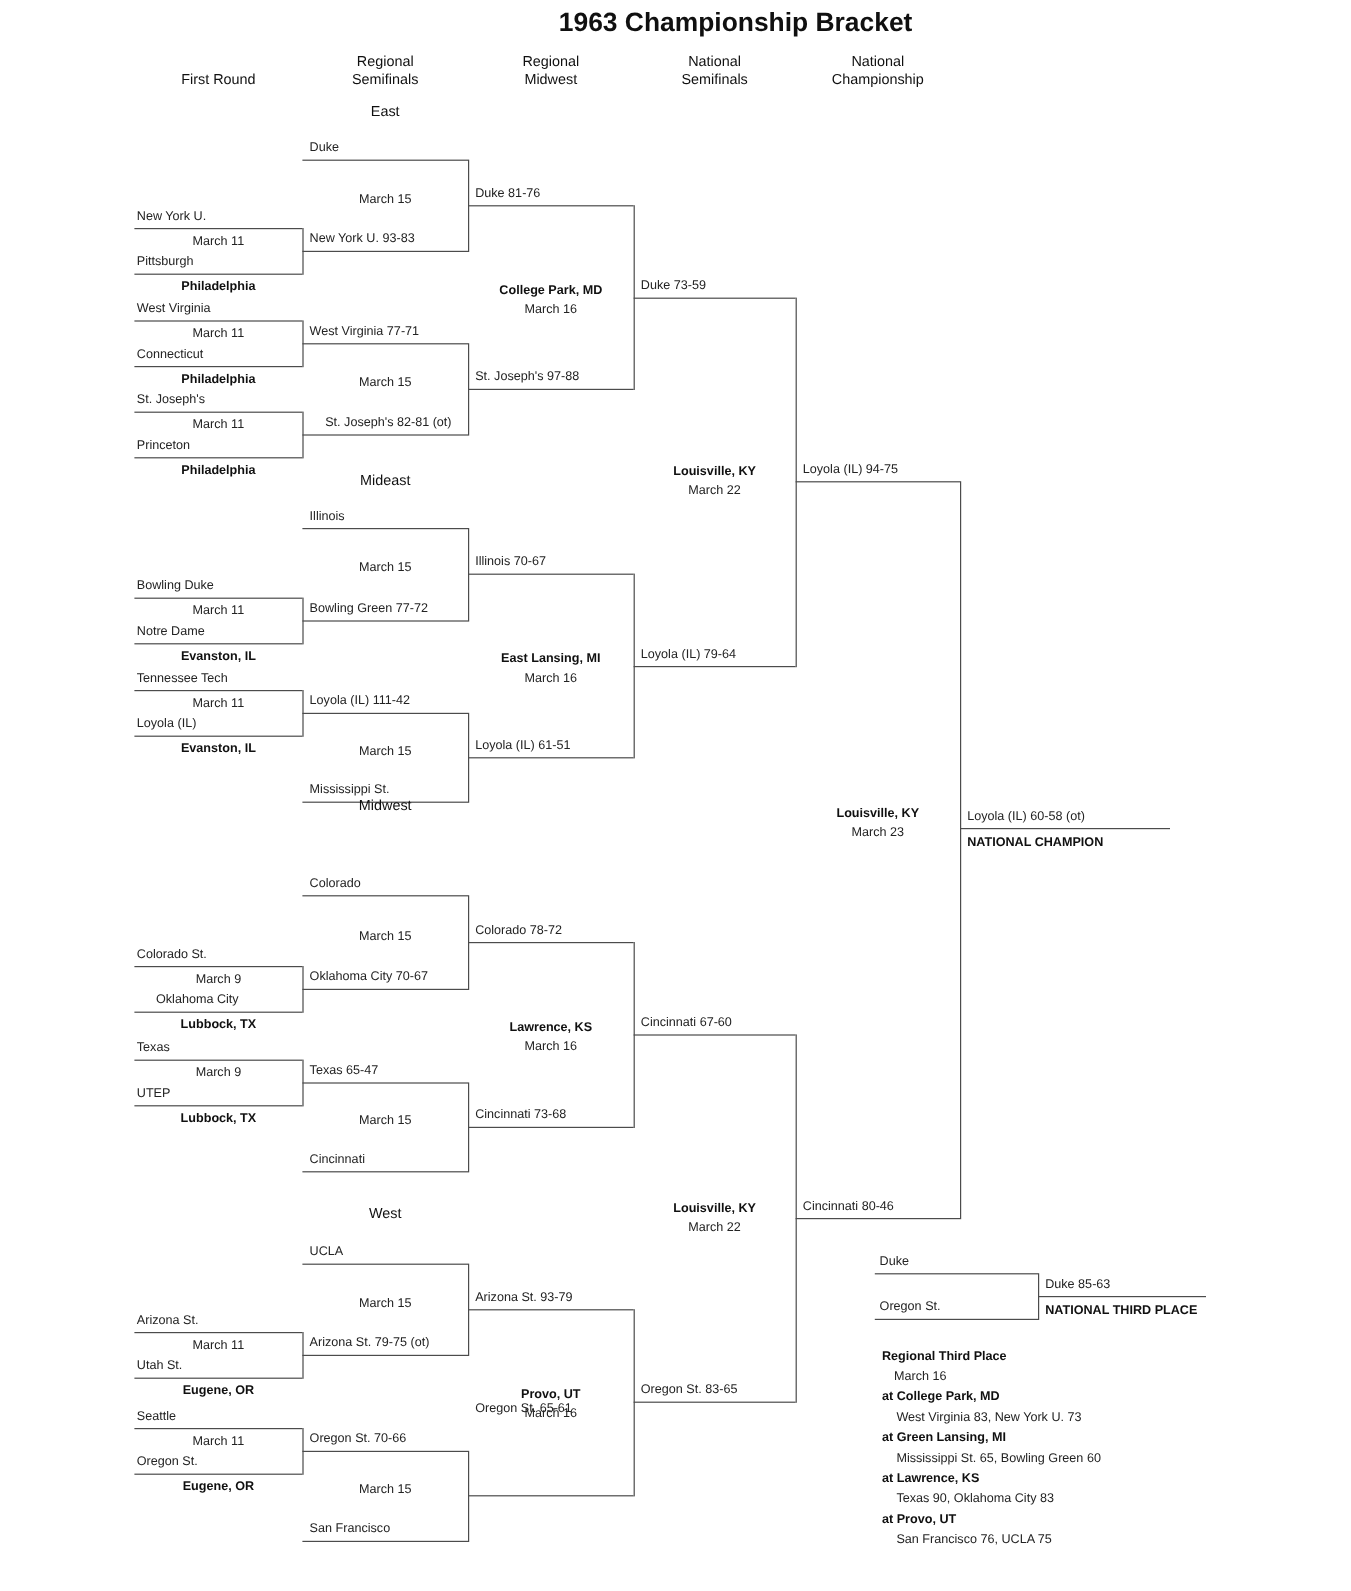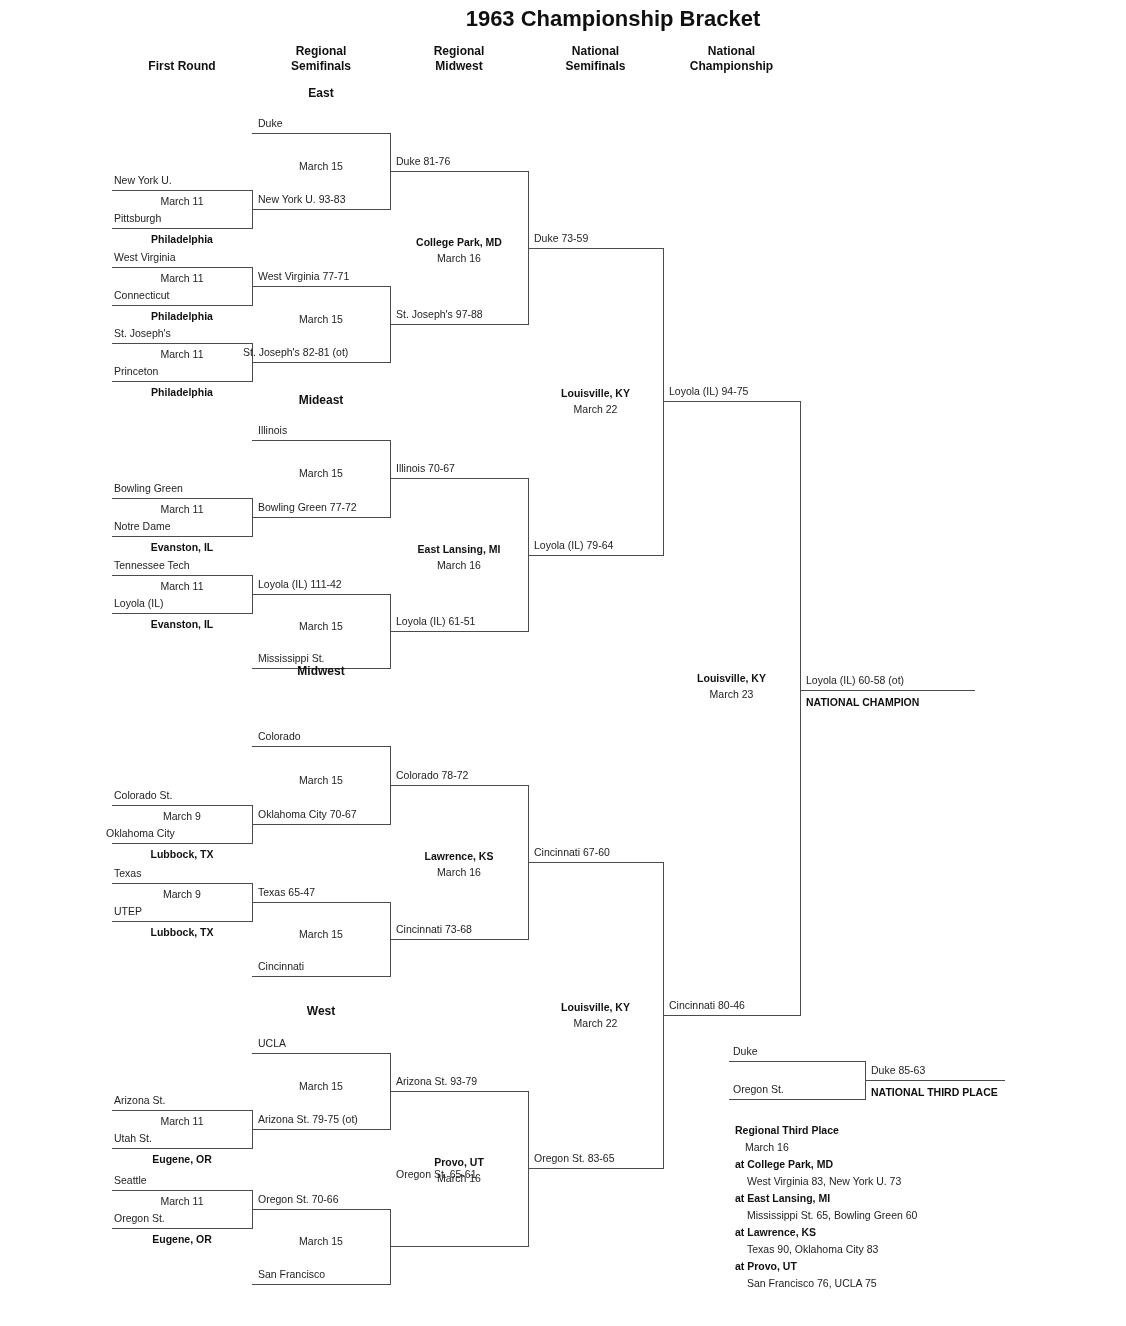--- a/index.html
+++ b/index.html
@@ -6,21 +6,21 @@
   html, body { margin: 0; padding: 0; }
   body {
     width: 1126px; height: 1326px;
     position: relative;
     background: #ffffff;
     font-family: "Liberation Sans", sans-serif;
     color: #232323;
     overflow: hidden;
   }
   .ttl { position: absolute; font-size: 22px; font-weight: bold; text-align: center; color: #101010; }
-  .hdr { position: absolute; font-size: 12px; font-weight: bold; line-height: 15px; text-align: center; color: #101010; white-space: nowrap; }
+  .hdr { position: absolute; font-size: 12px; font-weight: normal; line-height: 15px; text-align: center; color: #101010; white-space: nowrap; }
   .lbl { position: absolute; font-size: 10.5px; line-height: 13px; white-space: nowrap; }
   .ctr { text-align: center; }
   .b   { font-weight: bold; color: #101010; }
   .hl  { position: absolute; border-top: 1.3px solid #4b4b4b; }
   .vl  { position: absolute; border-left: 1.3px solid #4b4b4b; }
 </style>
 </head>
 <body>
 
 <div class="ttl" style="left:100px;top:6px;width:1026px">1963 Championship Bracket</div>
@@ -73,40 +73,40 @@
 <div class="lbl" style="left:258px;top:270px">West Virginia 77-71</div>
 <div class="hl" style="left:252px;top:286px;width:138px"></div>
 
 <div class="lbl" style="left:114px;top:327px">St. Joseph's</div>
 <div class="hl" style="left:112px;top:343px;width:140px"></div>
 <div class="lbl ctr" style="left:112px;top:348px;width:140px">March 11</div>
 <div class="lbl" style="left:114px;top:365px">Princeton</div>
 <div class="hl" style="left:112px;top:381px;width:140px"></div>
 <div class="vl" style="left:252px;top:343px;height:39px"></div>
 <div class="lbl b ctr" style="left:112px;top:386px;width:140px">Philadelphia</div>
-<div class="lbl" style="left:243px;top:346px">St. Joseph's 82-81 (ot)</div>
+<div class="lbl" style="left:271px;top:346px">St. Joseph's 82-81 (ot)</div>
 <div class="hl" style="left:252px;top:362px;width:138px"></div>
 
 <div class="vl" style="left:390px;top:286px;height:77px"></div>
 <div class="lbl ctr" style="left:252px;top:313px;width:138px">March 15</div>
 <div class="lbl" style="left:396px;top:308px">St. Joseph's 97-88</div>
 <div class="hl" style="left:390px;top:324px;width:138px"></div>
 
 <div class="vl" style="left:528px;top:171px;height:154px"></div>
 <div class="lbl b ctr" style="left:390px;top:236px;width:138px">College Park, MD</div>
 <div class="lbl ctr" style="left:390px;top:252px;width:138px">March 16</div>
 <div class="lbl" style="left:534px;top:232px">Duke 73-59</div>
 <div class="hl" style="left:528px;top:248px;width:135px"></div>
 
 <div class="hdr" style="left:252px;top:393px;width:138px">Mideast</div>
 
 <div class="lbl" style="left:258px;top:424px">Illinois</div>
 <div class="hl" style="left:252px;top:440px;width:138px"></div>
 
-<div class="lbl" style="left:114px;top:482px">Bowling Green</div>
+<div class="lbl" style="left:114px;top:482px">Bowling Duke</div>
 <div class="hl" style="left:112px;top:498px;width:140px"></div>
 <div class="lbl ctr" style="left:112px;top:503px;width:140px">March 11</div>
 <div class="lbl" style="left:114px;top:520px">Notre Dame</div>
 <div class="hl" style="left:112px;top:536px;width:140px"></div>
 <div class="vl" style="left:252px;top:498px;height:39px"></div>
 <div class="lbl b ctr" style="left:112px;top:541px;width:140px">Evanston, IL</div>
 <div class="lbl" style="left:258px;top:501px">Bowling Green 77-72</div>
 <div class="hl" style="left:252px;top:517px;width:138px"></div>
 
 <div class="vl" style="left:390px;top:440px;height:78px"></div>
@@ -145,21 +145,21 @@
 <div class="hl" style="left:663px;top:401px;width:137px"></div>
 
 <div class="hdr" style="left:252px;top:664px;width:138px">Midwest</div>
 
 <div class="lbl" style="left:258px;top:730px">Colorado</div>
 <div class="hl" style="left:252px;top:746px;width:138px"></div>
 
 <div class="lbl" style="left:114px;top:789px">Colorado St.</div>
 <div class="hl" style="left:112px;top:805px;width:140px"></div>
 <div class="lbl ctr" style="left:112px;top:810px;width:140px">March 9</div>
-<div class="lbl" style="left:106px;top:827px">Oklahoma City</div>
+<div class="lbl" style="left:130px;top:827px">Oklahoma City</div>
 <div class="hl" style="left:112px;top:843px;width:140px"></div>
 <div class="vl" style="left:252px;top:805px;height:39px"></div>
 <div class="lbl b ctr" style="left:112px;top:848px;width:140px">Lubbock, TX</div>
 <div class="lbl" style="left:258px;top:808px">Oklahoma City 70-67</div>
 <div class="hl" style="left:252px;top:824px;width:138px"></div>
 
 <div class="vl" style="left:390px;top:746px;height:79px"></div>
 <div class="lbl ctr" style="left:252px;top:774px;width:138px">March 15</div>
 <div class="lbl" style="left:396px;top:769px">Colorado 78-72</div>
 <div class="hl" style="left:390px;top:785px;width:138px"></div>
@@ -251,18 +251,18 @@
 <div class="hl" style="left:729px;top:1099px;width:136px"></div>
 <div class="vl" style="left:865px;top:1061px;height:39px"></div>
 <div class="lbl" style="left:871px;top:1064px">Duke 85-63</div>
 <div class="hl" style="left:865px;top:1080px;width:140px"></div>
 <div class="lbl b" style="left:871px;top:1086px">NATIONAL THIRD PLACE</div>
 
 <div class="lbl b" style="left:735px;top:1124px">Regional Third Place</div>
 <div class="lbl" style="left:745px;top:1141px">March 16</div>
 <div class="lbl b" style="left:735px;top:1158px">at College Park, MD</div>
 <div class="lbl" style="left:747px;top:1175px">West Virginia 83, New York U. 73</div>
-<div class="lbl b" style="left:735px;top:1192px">at East Lansing, MI</div>
+<div class="lbl b" style="left:735px;top:1192px">at Green Lansing, MI</div>
 <div class="lbl" style="left:747px;top:1209px">Mississippi St. 65, Bowling Green 60</div>
 <div class="lbl b" style="left:735px;top:1226px">at Lawrence, KS</div>
 <div class="lbl" style="left:747px;top:1243px">Texas 90, Oklahoma City 83</div>
 <div class="lbl b" style="left:735px;top:1260px">at Provo, UT</div>
 <div class="lbl" style="left:747px;top:1277px">San Francisco 76, UCLA 75</div>
 
 </body></html>

